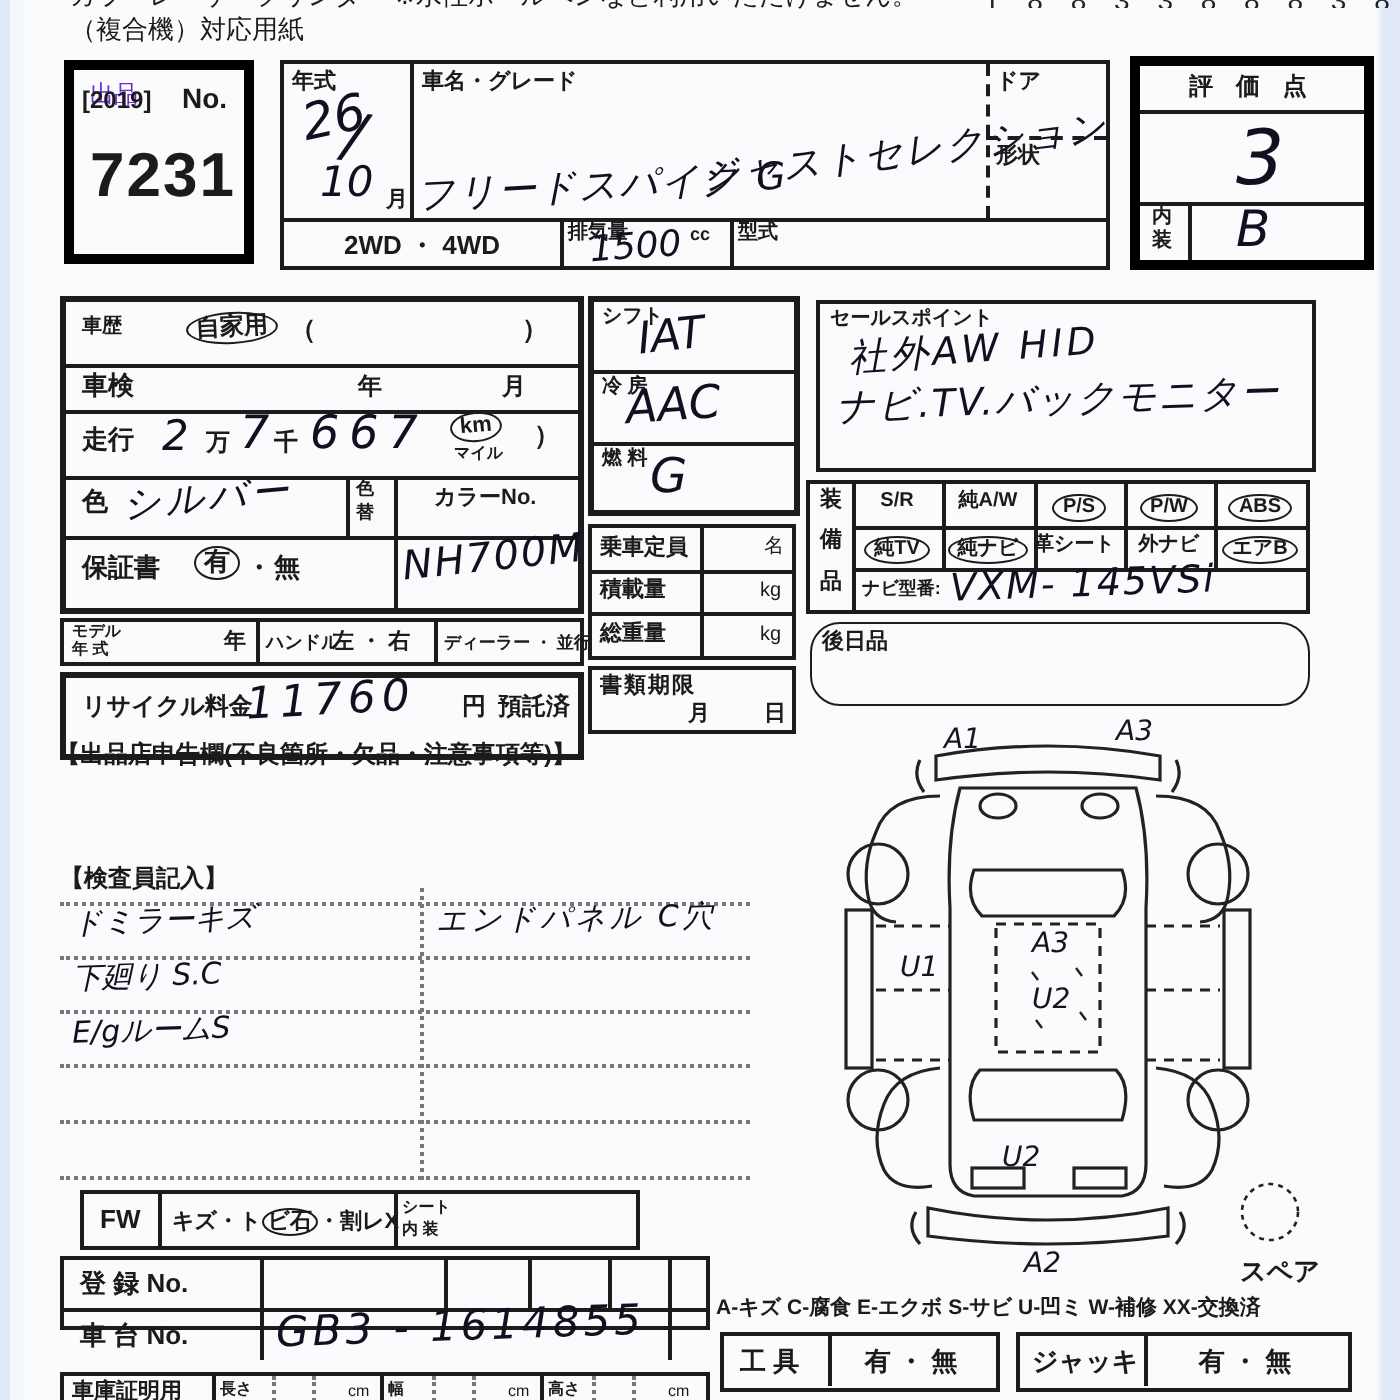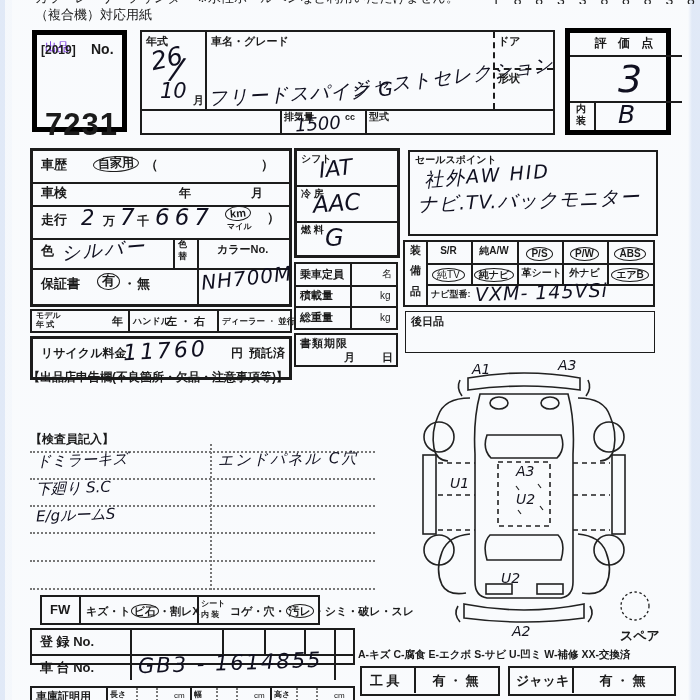--- a/index.html
+++ b/index.html
@@ -28,63 +28,64 @@
 <div class="tint"></div>
 
 <div class="t" style="left:35px;top:-9px;font-size:13px;">カラーレーザープリンター ※水性ボールペンなど利用いただけません。</div>
 <div class="t" style="left:35px;top:8px;font-size:13px;">（複合機）対応用紙</div>
 <div class="t" style="left:492px;top:-7px;height:11px;overflow:hidden;font-size:14px;letter-spacing:5px;color:#222;">1 8 8 3 3 8 8 8 3 8</div>
 
 <div class="b thk" style="left:32px;top:30px;width:95px;height:102px;">
   <span class="t" style="left:8px;top:6px;font-size:12px;color:#6d28d9;">出品</span>
   <span class="t lb" style="left:4px;top:9px;font-size:12px;">[2019]</span>
   <span class="t lb" style="left:54px;top:7px;font-size:14px;">No.</span>
-  <span class="t lb" style="left:8px;top:36px;font-size:31px;letter-spacing:1px;margin-top:37px;">7231</span>
+  <span class="t lb" style="left:8px;top:36px;font-size:31px;letter-spacing:1px;">7231</span>
 </div>
 
 <div class="b" style="left:140px;top:30px;width:415px;height:105px;">
   <div class="vl" style="left:63px;top:0;height:77px;"></div>
   <div class="hl" style="left:0;top:77px;width:411px;"></div>
   <span class="t lb" style="left:4px;top:3px;font-size:11px;">年式</span>
   <span class="t hw" style="left:9px;top:13px;font-size:25px;transform:rotate(-12deg);">26</span>
   <span class="t hw" style="left:30px;top:20px;font-size:30px;transform:rotate(8deg);">/</span>
   <span class="t hw" style="left:18px;top:48px;font-size:21px;">10</span>
   <span class="t lb" style="left:51px;top:62px;font-size:11px;">月</span>
   <span class="t lb" style="left:69px;top:3px;font-size:11px;">車名・グレード</span>
   <span class="t hw" style="left:66px;top:51px;font-size:19px;transform:rotate(-3deg);letter-spacing:1px;">フリードスパイク G</span>
   <span class="t hw" style="left:208px;top:34px;font-size:19px;transform:rotate(-7deg);letter-spacing:1px;">ジャストセレクション</span>
   <div class="vdash" style="left:351px;top:0;height:77px;"></div>
   <div class="hdash" style="left:351px;top:36px;width:60px;"></div>
   <span class="t lb" style="left:356px;top:3px;font-size:11px;">ドア</span>
   <span class="t lb" style="left:356px;top:40px;font-size:11px;">形状</span>
   <div class="vl" style="left:138px;top:77px;height:24px;"></div>
   <div class="vl" style="left:223px;top:77px;height:24px;"></div>
+  <span class="t lb" style="left:0;top:84px;width:138px;text-align:center;font-size:13px;">2WD ・ 4WD</span>
   <span class="t lb" style="left:142px;top:79px;font-size:10px;">排気量</span>
   <span class="t hw" style="left:153px;top:82px;font-size:18px;transform:rotate(-4deg);">1500</span>
   <span class="t lb" style="left:203px;top:81px;font-size:9px;">cc</span>
   <span class="t lb" style="left:227px;top:79px;font-size:10px;">型式</span>
 </div>
 
-<div class="b thk" style="left:565px;top:28px;width:106px;height:107px;">
+<div class="b thk" style="left:565px;top:28px;width:122px;height:107px;">
   <div class="hl" style="left:0;top:22px;width:112px;border-top-width:2px;"></div>
   <span class="t lb" style="left:0;top:4px;width:112px;text-align:center;font-size:12px;letter-spacing:4px;">評 価 点</span>
   <span class="t hw" style="left:48px;top:26px;font-size:38px;">3</span>
   <div class="hl" style="left:0;top:68px;width:112px;"></div>
   <div class="vl" style="left:24px;top:68px;height:29px;"></div>
   <span class="t lb" style="left:6px;top:70px;font-size:10px;">内</span>
   <span class="t lb" style="left:6px;top:82px;font-size:10px;">装</span>
   <span class="t hw" style="left:48px;top:68px;font-size:25px;">B</span>
 </div>
 
 <div class="b" style="left:30px;top:148px;width:262px;height:159px;border-width:3px;">
   <div class="hl" style="left:0;top:31px;width:256px;"></div>
   <div class="hl" style="left:0;top:54px;width:256px;"></div>
   <div class="hl" style="left:0;top:87px;width:256px;"></div>
   <div class="hl" style="left:0;top:117px;width:256px;"></div>
-  <span class="t lb" style="left:8px;top:7px;font-size:13px;">車歴</span>
+  <span class="t lb" style="left:8px;top:7px;font-size:10px;">車歴</span>
   <span class="t circ" style="left:60px;top:5px;font-size:12px;font-weight:bold;transform:rotate(-3deg);">自家用</span>
   <span class="t lb" style="left:112px;top:7px;font-size:13px;">（</span>
   <span class="t lb" style="left:228px;top:7px;font-size:13px;">）</span>
   <span class="t lb" style="left:8px;top:35px;font-size:13px;">車検</span>
   <span class="t lb" style="left:146px;top:36px;font-size:12px;">年</span>
   <span class="t lb" style="left:218px;top:36px;font-size:12px;">月</span>
   <span class="t lb" style="left:8px;top:62px;font-size:13px;">走行</span>
   <span class="t hw" style="left:48px;top:56px;font-size:21px;">2</span>
   <span class="t lb" style="left:70px;top:64px;font-size:12px;">万</span>
   <span class="t hw" style="left:87px;top:54px;font-size:23px;">7</span>
@@ -171,30 +172,30 @@
   <div class="hl" style="left:21px;top:42px;width:227px;"></div>
   <div class="vl" style="left:66px;top:0;height:42px;"></div>
   <div class="vl" style="left:112px;top:0;height:42px;"></div>
   <div class="vl" style="left:157px;top:0;height:42px;"></div>
   <div class="vl" style="left:202px;top:0;height:42px;"></div>
   <div class="t" style="left:21px;top:3px;width:45px;text-align:center;font-size:10px;font-weight:bold;">S/R</div>
   <div class="t" style="left:66px;top:3px;width:46px;text-align:center;font-size:10px;font-weight:bold;">純A/W</div>
   <div class="t" style="left:112px;top:1px;width:45px;text-align:center;"><span class="circ" style="font-size:10px;font-weight:bold;">P/S</span></div>
   <div class="t" style="left:157px;top:1px;width:45px;text-align:center;"><span class="circ" style="font-size:10px;font-weight:bold;">P/W</span></div>
   <div class="t" style="left:202px;top:1px;width:46px;text-align:center;"><span class="circ" style="font-size:10px;font-weight:bold;">ABS</span></div>
-  <div class="t" style="left:21px;top:22px;width:45px;text-align:center;"><span class="circ" style="font-size:10px;font-weight:normal;">純TV</span></div>
+  <div class="t" style="left:21px;top:22px;width:45px;text-align:center;"><span class="circ" style="font-size:10px;font-weight:bold;">純TV</span></div>
   <div class="t" style="left:66px;top:22px;width:46px;text-align:center;"><span class="circ" style="font-size:10px;font-weight:bold;">純ナビ</span></div>
-  <div class="t" style="left:112px;top:25px;width:45px;text-align:right;font-size:10px;font-weight:bold;">革シート</div>
+  <div class="t" style="left:112px;top:25px;width:45px;text-align:left;font-size:10px;font-weight:bold;">革シート</div>
   <div class="t" style="left:157px;top:25px;width:45px;text-align:center;font-size:10px;font-weight:bold;">外ナビ</div>
   <div class="t" style="left:202px;top:22px;width:46px;text-align:center;"><span class="circ" style="font-size:10px;font-weight:bold;">エアB</span></div>
   <span class="t lb" style="left:26px;top:48px;font-size:9px;">ナビ型番:</span>
   <span class="t hw" style="left:70px;top:40px;font-size:19px;letter-spacing:1px;transform:rotate(-2deg);">VXM- 145VSi</span>
 </div>
 
-<div class="b" style="left:405px;top:311px;width:250px;height:42px;border-width:1.5px;">
+<div class="b" style="left:405px;top:311px;width:250px;height:42px;border-width:1.5px;border-radius:15px;">
   <span class="t lb" style="left:5px;top:3px;font-size:11px;">後日品</span>
 </div>
 
 <svg style="position:absolute;left:398px;top:358px;" width="302" height="290" viewBox="0 0 302 290">
   <g fill="none" stroke="#222" stroke-width="1.6">
 
     <path d="M70,20 q56,-10 112,0 l0,12 q-56,-8 -112,0 z"></path>
     <path d="M62,22 q-4,8 2,16"></path>
       <path d="M190,22 q4,8 -2,16"></path>
 
@@ -260,23 +261,20 @@
 
 <div class="b" style="left:40px;top:595px;width:280px;height:30px;">
   <span class="t lb" style="left:8px;top:6px;font-size:13px;">FW</span>
   <div class="vl" style="left:37px;top:0;height:26px;"></div>
   <span class="t lb" style="left:44px;top:7px;font-size:11px;">
     <span>キズ・ト</span><span class="circ" style="padding:0 2px;">ビ石</span><span>・割レX</span>
   </span>
   <div class="vl" style="left:155px;top:0;height:26px;"></div>
   <span class="t lb" style="left:159px;top:3px;font-size:8px;">シート</span>
   <span class="t lb" style="left:159px;top:14px;font-size:8px;">内 装</span>
-  <span class="t lb" style="left:188px;top:7px;font-size:11px;">
-    <span>コゲ・穴・</span><span class="circ" style="padding:0 2px;">汚レ</span><span>・シミ・破レ・スレ</span>
-  </span>
 </div>
 
 <div class="b" style="left:30px;top:628px;width:325px;height:37px;">
   <div class="hl" style="left:0;top:24px;width:321px;"></div>
   <div class="vl" style="left:98px;top:0;height:50px;"></div>
   <span class="t lb" style="left:8px;top:5px;font-size:13px;">登 録 No.</span>
   <span class="t lb" style="left:8px;top:31px;font-size:13px;">車 台 No.</span>
   <div class="vl" style="left:190px;top:0;height:24px;"></div>
   <div class="vl" style="left:232px;top:0;height:24px;"></div>
   <div class="vl" style="left:272px;top:0;height:24px;"></div>

